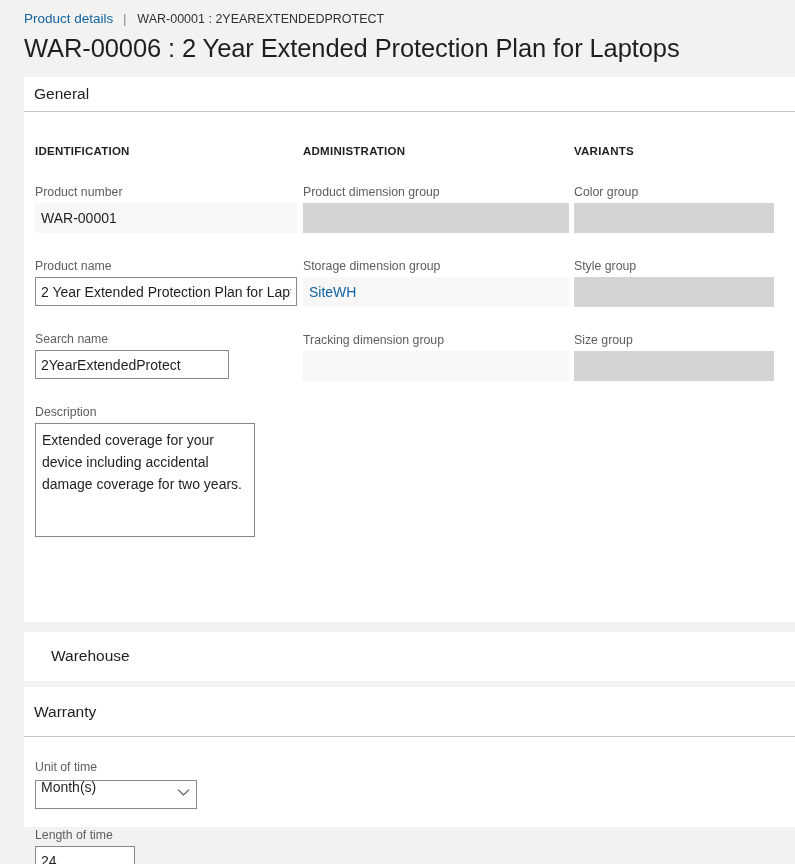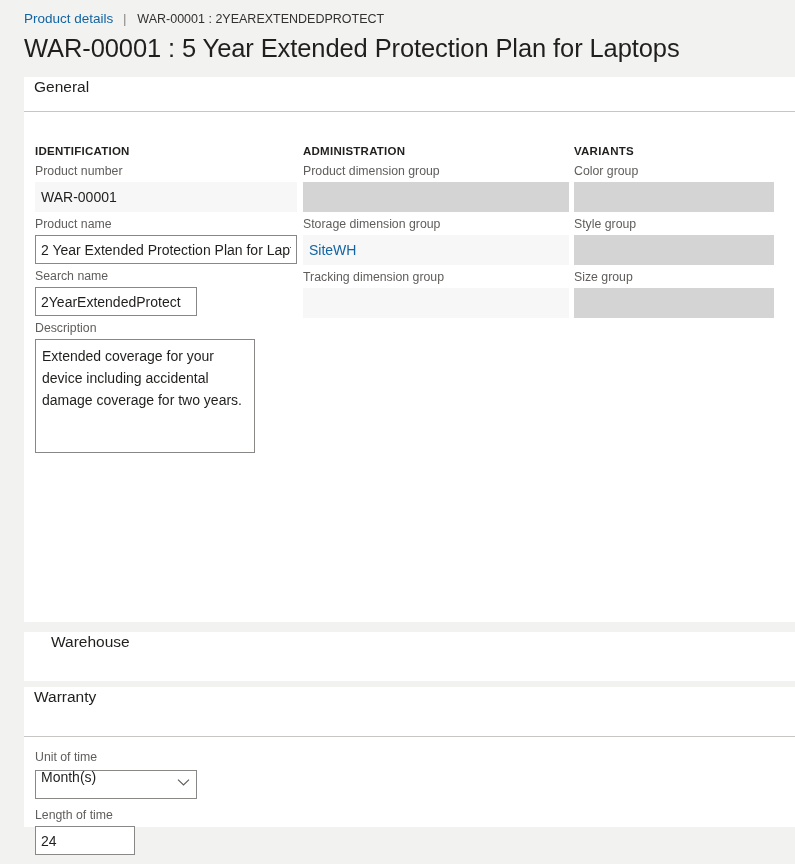--- a/index.html
+++ b/index.html
@@ -69,20 +69,21 @@
   .panel {
     position: absolute;
     left: 24px;
     right: 0;
     background: #ffffff;
   }
 
   .panel-header {
     height: 36px;
     display: flex;
+    align-items: center;
     padding-left: 10px;
   }
   .panel-title {
     font-size: 15.5px;
     font-weight: 400;
     color: #201f1e;
     line-height: 20px;
   }
   .panel-rule {
     height: 1px;
@@ -118,21 +119,21 @@
     font-size: 11.5px;
     font-weight: bold;
     letter-spacing: 0.25px;
     color: #201f1e;
     margin-top: 16px;
     margin-bottom: 0;
     line-height: 15px;
   }
 
   
-  .field { margin-top: 4px; }
+  .field { margin-top: 25px; }
 
   .field-label {
     display: block;
     font-size: 12.3px;
     color: #605e5c;
     line-height: 16px;
     margin-bottom: 3px;
     white-space: nowrap;
   }
 
@@ -168,21 +169,21 @@
   
   .input.readonly.faint { background: #f7f7f7; }
 
   
   .input.disabled {
     border: none;
     background: #d4d4d4;
     height: 30px;
   }
 
-  .field.narrow .input { width: 162px; }
+  .field.narrow .input { width: 194px; }
 
   
   .textarea {
     display: block;
     width: 220px;
     height: 114px;
     border: 1px solid #8a8886;
     background: #ffffff;
     font-family: "Liberation Sans", sans-serif;
     font-size: 14px;
@@ -229,36 +230,36 @@
   
   .field.numeric .input {
     width: 100px;
     text-align: left;
     padding-right: 6px;
   }
 
   
   #panel-warranty .panel-body { padding-left: 11px; padding-top: 2px; }
 
-  .wfield { margin-top: 10px; }
+  .wfield { margin-top: 20px; }
 </style>
 </head>
 <body>
 
 <div class="page">
 
   <div class="header-band">
 
     <div class="breadcrumb">
       <span class="breadcrumb-link">Product details</span>
       <span class="breadcrumb-sep">|</span>
       <span class="breadcrumb-current">WAR-00001 : 2YEAREXTENDEDPROTECT</span>
     </div>
 
-    <h1 class="page-title">WAR-00001 : 5 Year Extended Protection Plan for Laptops</h1>
+    <h1 class="page-title">WAR-00006 : 2 Year Extended Protection Plan for Laptops</h1>
   </div>
 
   <section class="panel" id="panel-general">
 
     <div class="panel-header">
       <span class="panel-title">General</span>
     </div>
     <div class="panel-rule"></div>
 
     <div class="panel-body columns">

